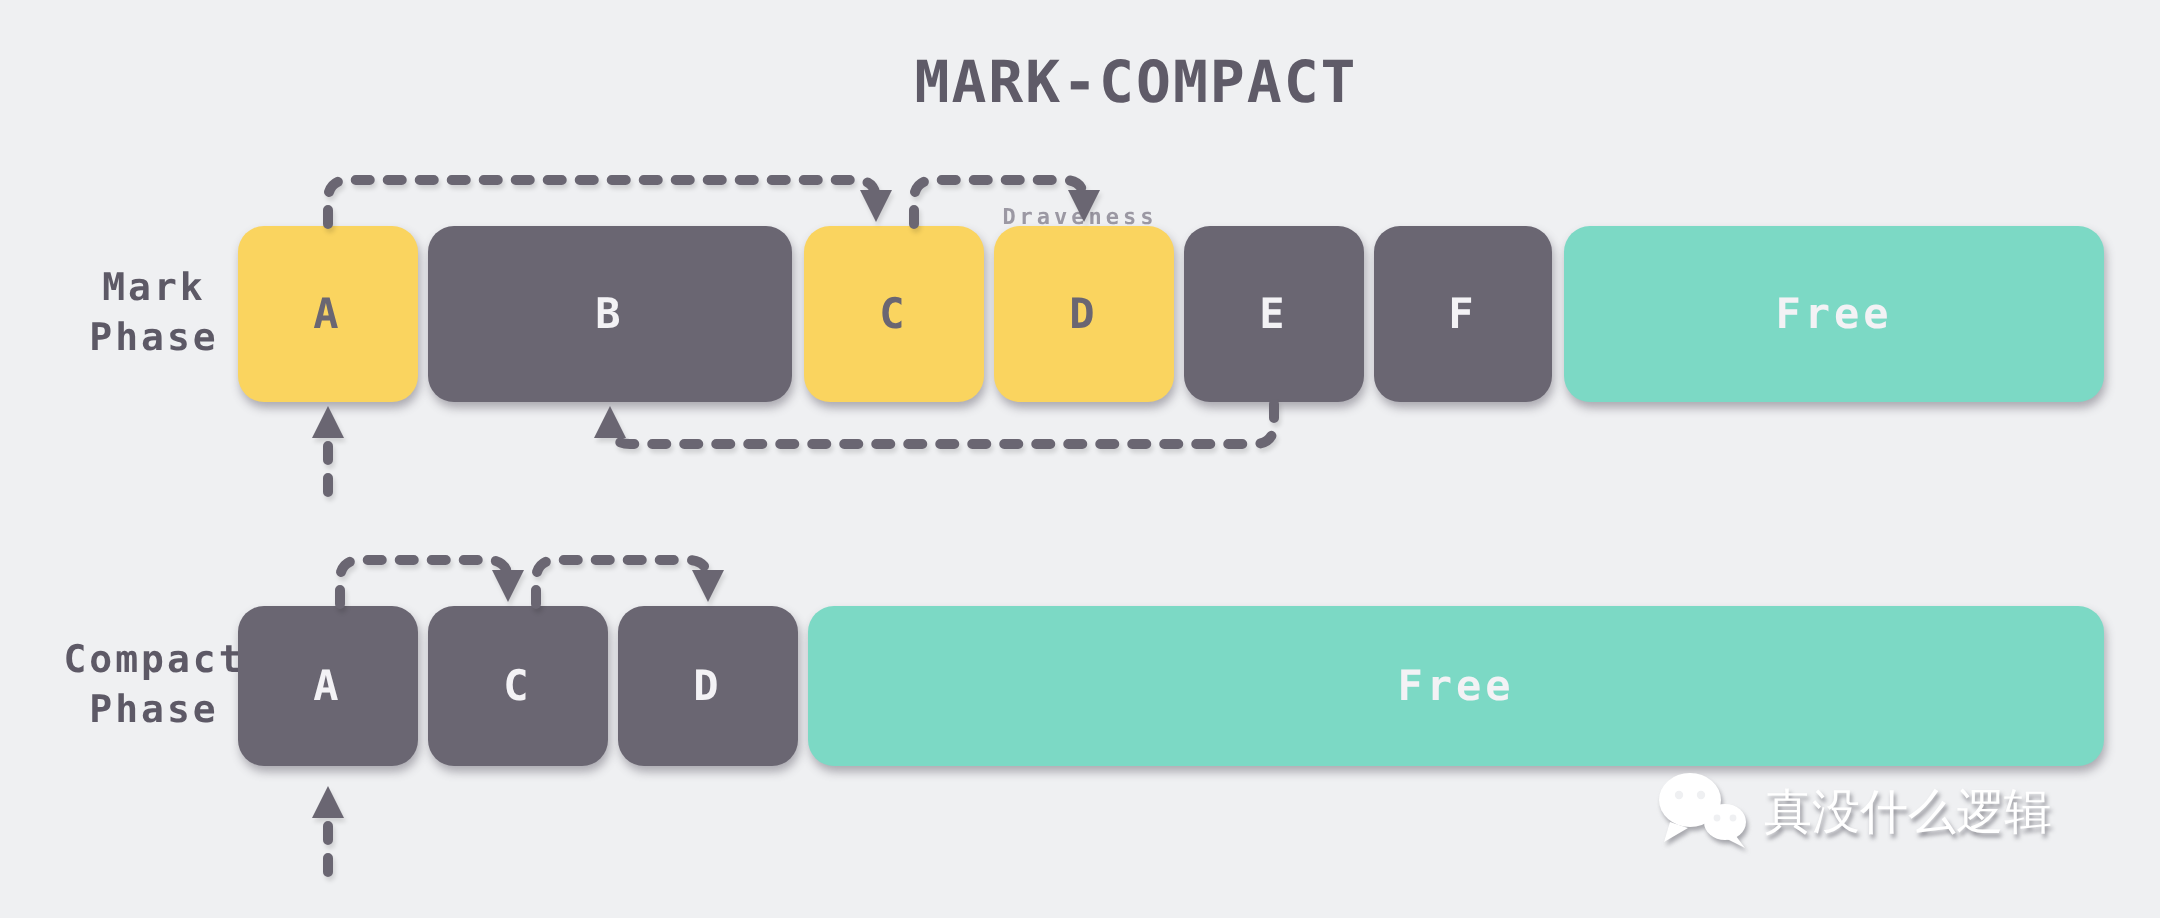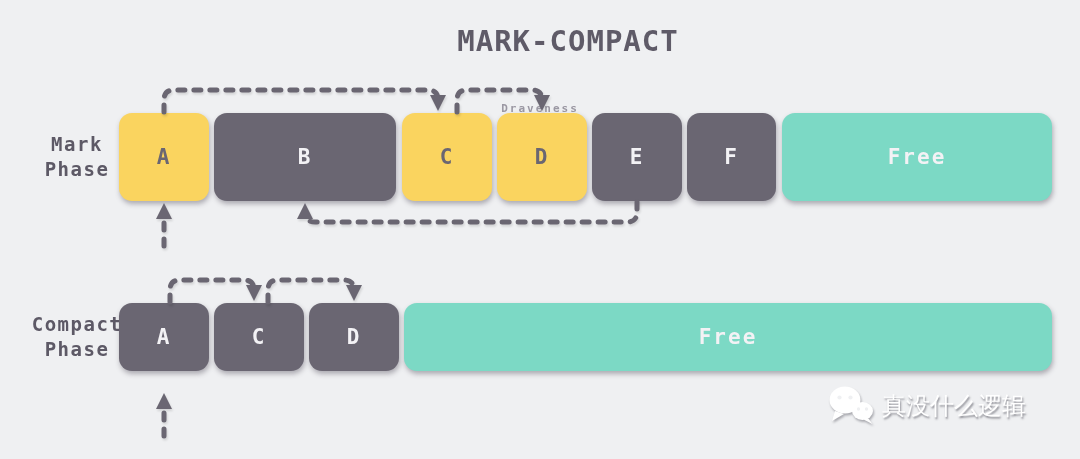--- a/index.html
+++ b/index.html
@@ -48,21 +48,21 @@
           <div>Phase</div>
         </div>
         <div class="block marked" style="left: 119px; width: 90px;">A</div>
         <div class="block object" style="left: 214px; width: 182px;">B</div>
         <div class="block marked" style="left: 402px; width: 90px;">C</div>
         <div class="block marked" style="left: 497px; width: 90px;">D</div>
         <div class="block object" style="left: 592px; width: 90px;">E</div>
         <div class="block object" style="left: 687px; width: 89px;">F</div>
         <div class="block free" style="left: 782px; width: 270px;">Free</div>
       </div>
-      <div class="row" style="top: 303px; height: 68px; text-decoration: underline;">
+      <div class="row" style="top: 303px; height: 80px; text-decoration: underline;">
         <div class="row-label">
           <div>Compact</div>
           <div>Phase</div>
         </div>
         <div class="block object" style="left: 119px; width: 90px;">A</div>
         <div class="block object" style="left: 214px; width: 90px;">C</div>
         <div class="block object" style="left: 309px; width: 90px;">D</div>
         <div class="block free" style="left: 404px; width: 648px;">Free</div>
       </div>
     </div>

